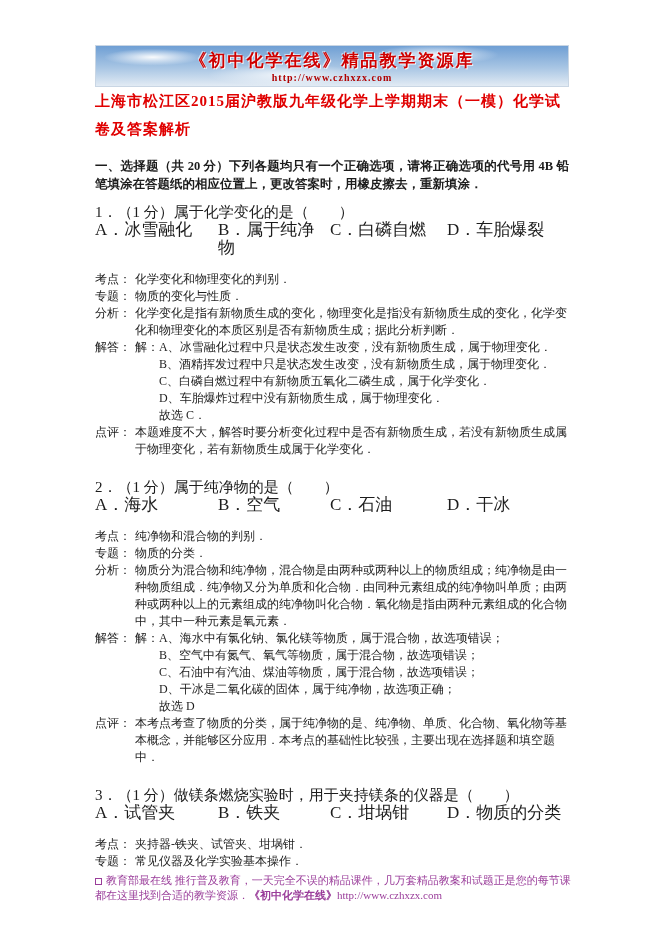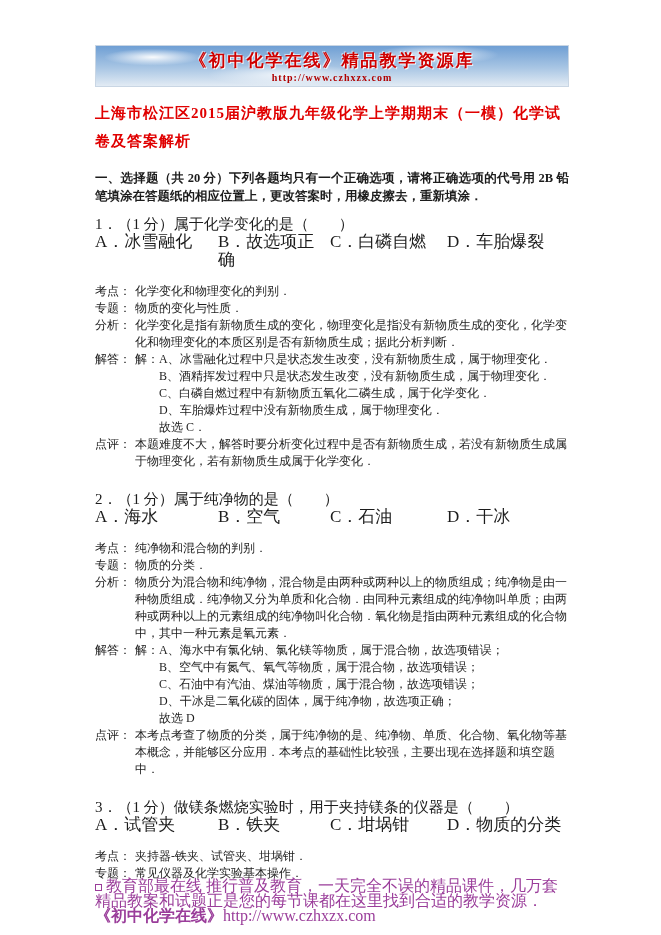--- a/index.html
+++ b/index.html
@@ -12,21 +12,21 @@
   .page {
     position:relative;
     width:661px; height:935px;
     padding:45px 92px 0 95px;
     overflow:hidden;
     background:#ffffff;
   }
   
   .banner {
     width:474px; height:42px;
-    margin:0 auto 12px auto;
+    margin:0 auto 0 auto;
     position:relative;
     text-align:center;
     overflow:hidden;
     background:
       radial-gradient(ellipse 70px 12px at 12% 28%, rgba(255,255,255,.95), rgba(255,255,255,0) 70%),
       radial-gradient(ellipse 90px 14px at 72% 22%, rgba(255,255,255,.85), rgba(255,255,255,0) 70%),
       radial-gradient(ellipse 110px 16px at 40% 72%, rgba(255,255,255,.75), rgba(255,255,255,0) 70%),
       linear-gradient(180deg,#6f9fd4 0%,#a9c6e4 55%,#e2ebf4 100%);
     border:1px solid #c9d6e4;
   }
@@ -66,23 +66,23 @@
     font-size:17px; line-height:18px;
     margin:0 0 0 0;
   }
   .entries { margin-top:14px; }
   .entry-row { display:flex; font-size:12px; line-height:17px; margin:0; }
   .entry-label { flex:0 0 40px; white-space:nowrap; }
   .entry-text { flex:1; white-space:pre-wrap; }
   
   .footer {
     position:absolute;
-    left:95px; bottom:12px;
+    left:95px; bottom:32px;
     width:476px;
-    font-size:16px; line-height:15px;
+    font-size:11px; line-height:15px;
     color:#9a3d9a;
   }
   .footer-bullet {
     display:inline-block;
     width:7px; height:7px;
     border:1px solid #9a3d9a;
     margin-right:4px;
     vertical-align:middle;
   }
   .footer-link { font-weight:bold; }
@@ -93,28 +93,28 @@
 
 <div class="page">
 
   <div class="banner">
     <div class="banner-title">《初中化学在线》精品教学资源库</div>
     <div class="banner-url">http://www.czhxzx.com</div>
   </div>
 
   <h1 class="doc-title">上海市松江区2015届沪教版九年级化学上学期期末（一模）化学试卷及答案解析</h1>
 
-  <p class="intro">一、选择题（共 20 分）下列各题均只有一个正确选项，请将正确选项的代号用 2B 铅笔填涂在答题纸的相应位置上，更改答案时，用橡皮擦去，重新填涂．</p>
+  <p class="intro">一、选择题（共 20 分）下列各题均只有一个正确选项，请将正确选项的代号用 4B 铅笔填涂在答题纸的相应位置上，更改答案时，用橡皮擦去，重新填涂．</p>
 
   <div id="questions">
       <div class="question">
         <div class="stem">1．（1 分）属于化学变化的是（　　）</div>
         <div class="options">
           <span class="option">A．冰雪融化</span>
-          <span class="option">B．故选项正确</span>
+          <span class="option">B．属于纯净物</span>
           <span class="option">C．白磷自燃</span>
           <span class="option">D．车胎爆裂</span>
         </div>
         <div class="entries">
           <div class="entry-row">
             <span class="entry-label">考点：</span>
             <div class="entry-text">化学变化和物理变化的判别．</div>
           </div>
           <div class="entry-row">
             <span class="entry-label">专题：</span>

